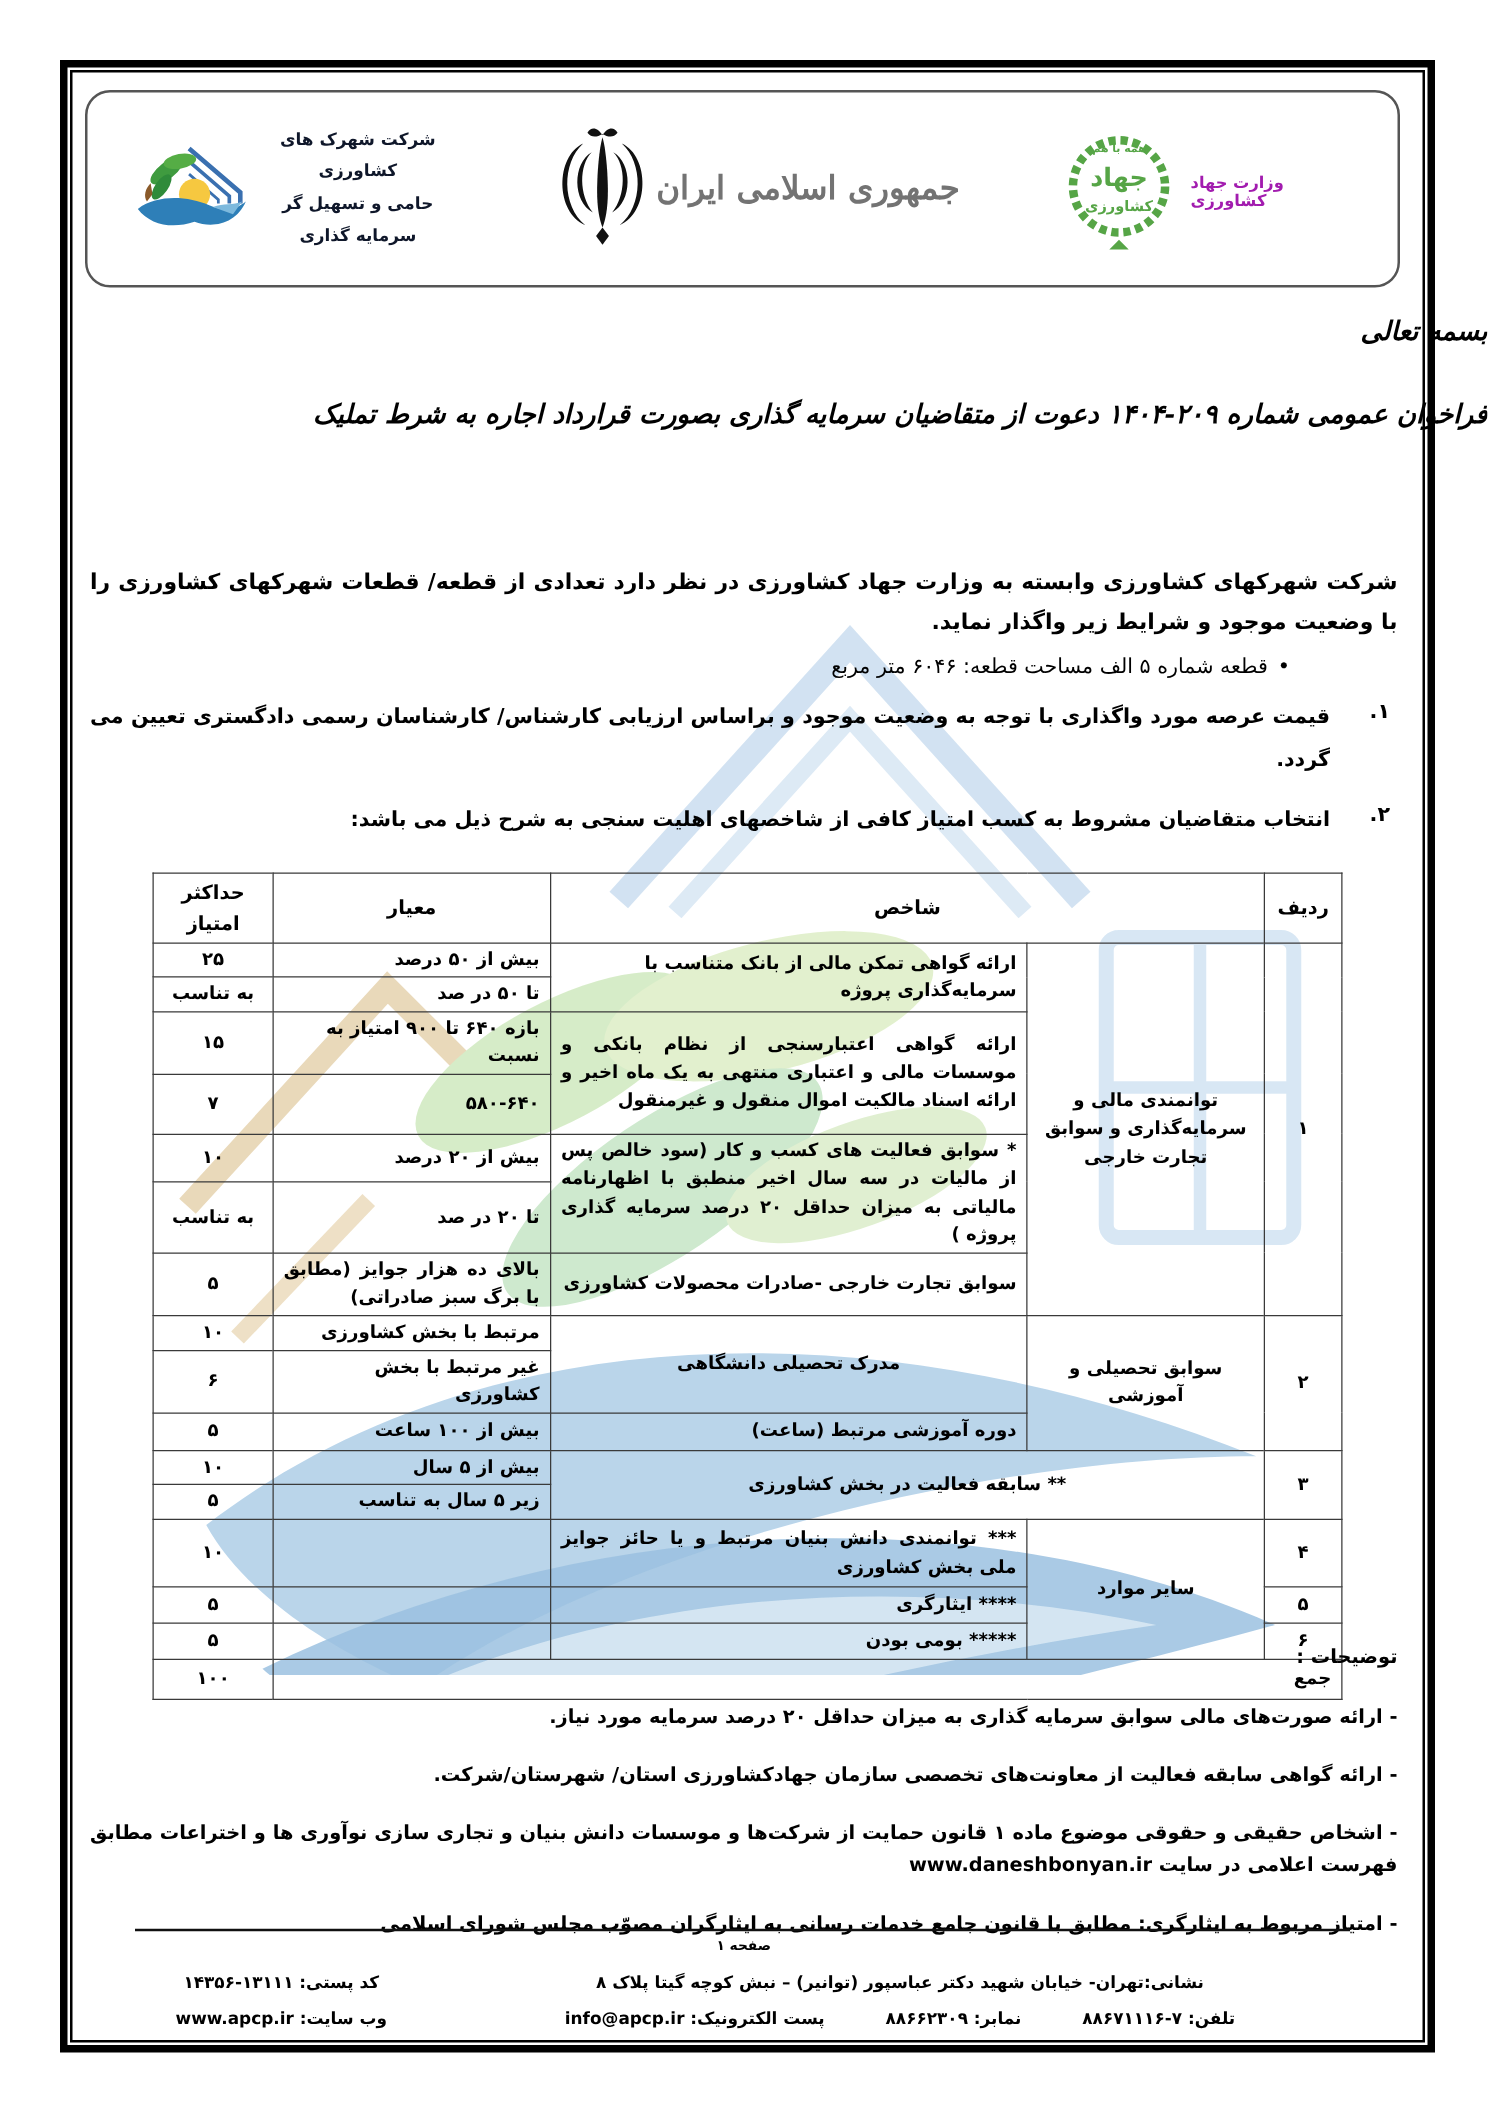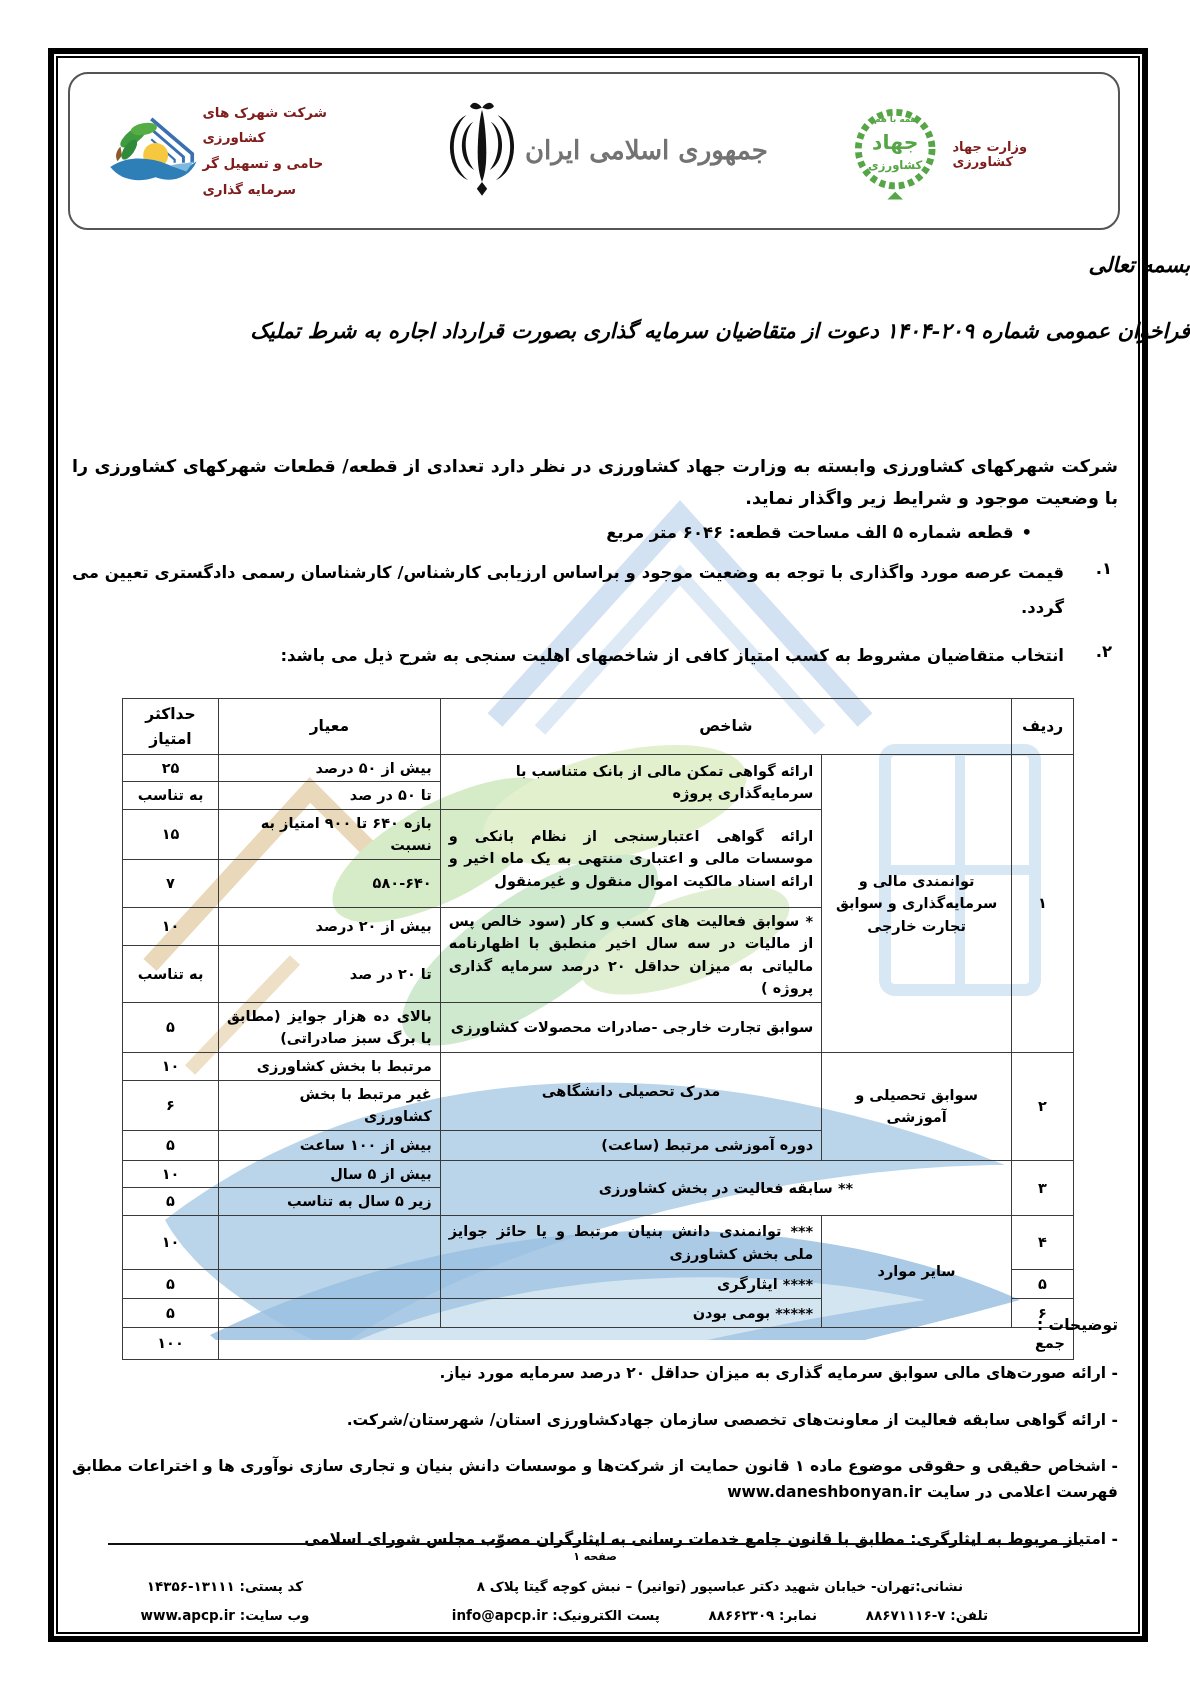--- a/index.html
+++ b/index.html
@@ -11,35 +11,35 @@
   
   .watermark{position:absolute;left:95px;top:420px;width:980px;height:920px;z-index:0;opacity:.8;}
   
   .header-box{position:absolute;left:68px;top:72px;width:1052px;height:158px;border:2px solid #555;
               border-radius:20px;background:#fff;z-index:2;display:flex;flex-direction:row-reverse;
               align-items:stretch;justify-content:space-between;padding:6px 30px;box-sizing:border-box;}
   .hdr-col{display:flex;flex-direction:row;align-items:center;justify-content:flex-start;}
   .hdr-right{width:250px;padding-top:4px;}
   .hdr-center{width:330px;}
   .hdr-left{width:270px;}
-  .jahad-caption{color:#7f1d1d;font-size:13px;font-weight:bold;margin-top:2px;}
+  .jahad-caption{color:#a21caf;font-size:13px;font-weight:bold;margin-top:2px;}
   .iran-title{font-size:26px;font-weight:bold;color:#737373;margin-top:-2px;
               font-family:"DejaVu Serif","Liberation Serif",serif;}
-  .company-caption{color:#7f1d1d;font-size:13.5px;font-weight:bold;line-height:1.9;text-align:left;}
+  .company-caption{color:#0f172a;font-size:13.5px;font-weight:bold;line-height:1.9;text-align:center;}
   
   .callig{position:absolute;left:0;width:1190px;text-align:right;z-index:1;direction:rtl;
           font-family:"DejaVu Serif","Liberation Serif",serif;font-style:italic;font-weight:bold;color:#000;}
   .besmele{top:252px;font-size:21px;}
   .title-line{top:318px;font-size:21px;}
   .subtitle-line{top:385px;font-size:27px;}
   
   .rtl{direction:rtl;text-align:right;}
   .intro{position:absolute;right:72px;top:450px;width:1046px;z-index:1;font-size:17.5px;font-weight:bold;
          line-height:1.85;text-align:justify;color:#000;}
-  .bullet-line{position:absolute;right:158px;top:523px;width:960px;z-index:1;font-size:16.5px;font-weight:bold;}
+  .bullet-line{position:absolute;right:158px;top:523px;width:960px;z-index:1;font-size:16.5px;font-weight:normal;}
   .bullet-line .dot{margin-left:8px;}
   .num-items{position:absolute;right:78px;top:556px;width:1040px;z-index:1;font-size:16.5px;font-weight:bold;line-height:1.6;}
   .num-item{display:flex;flex-direction:row;gap:14px;margin-bottom:14px;}
   .num-item .num{width:34px;flex:none;text-align:right;}
   .num-item .txt{flex:1;text-align:justify;line-height:2.1;}
   
   .score-table{position:absolute;right:116px;top:698px;width:952px;z-index:1;border-collapse:collapse;
                direction:rtl;font-size:14.5px;font-weight:bold;color:#000;background:transparent;}
   .score-table th,.score-table td{border:1.6px solid #3a3a3a;padding:2px 8px;line-height:1.55;vertical-align:middle;}
   .score-table th{font-size:15.5px;text-align:center;}

